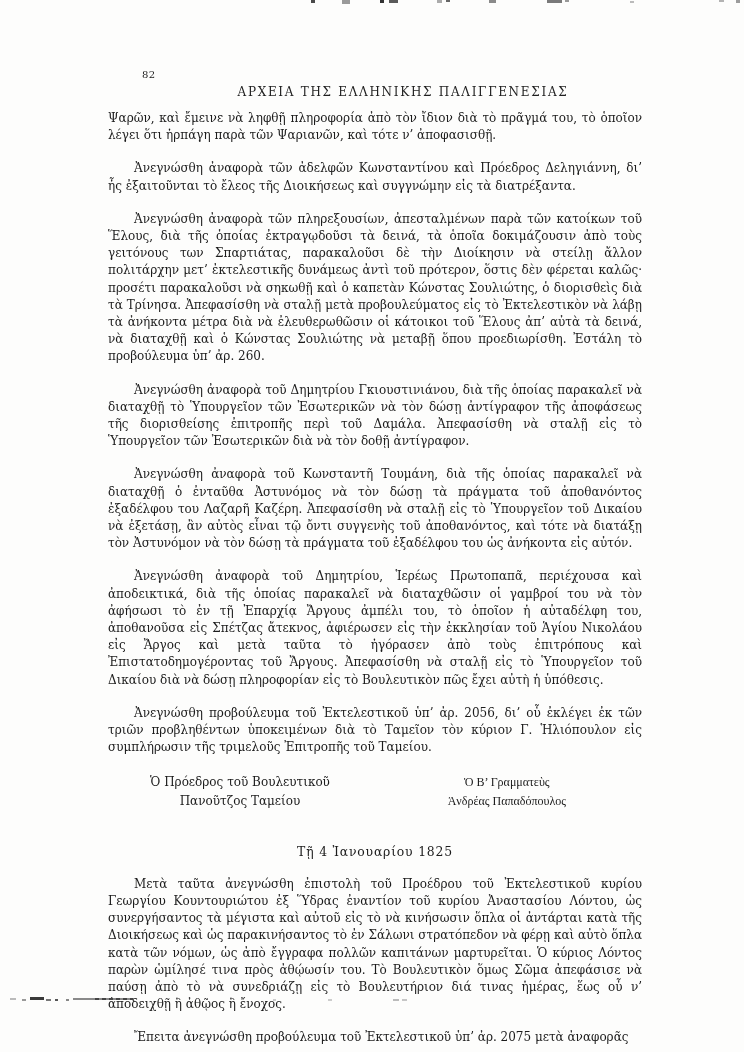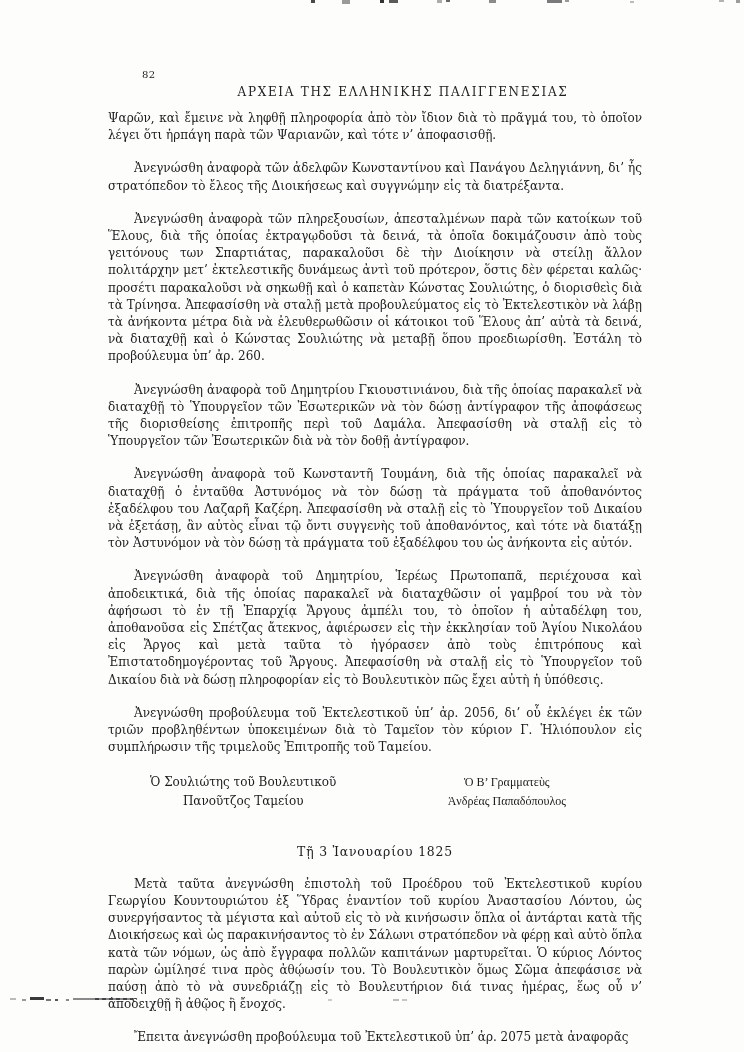--- a/index.html
+++ b/index.html
@@ -67,39 +67,39 @@
   <div class="speck" style="left:719px;top:0;width:5px;height:2px;background:#b3b3b3;"></div>
   <div class="speck" style="left:736px;top:0;width:4px;height:3px;background:#9c9c9c;"></div>
 
   <div class="running-header">
     <span class="page-number">82</span>
     <div class="header-title">ΑΡΧΕΙΑ ΤΗΣ ΕΛΛΗΝΙΚΗΣ ΠΑΛΙΓΓΕΝΕΣΙΑΣ</div>
   </div>
 
   <div class="content">
     <p class="continuation">Ψαρῶν, καὶ ἔμεινε νὰ ληφθῇ πληροφορία ἀπὸ τὸν ἴδιον διὰ τὸ πρᾶγμά του, τὸ ὁποῖον λέγει ὅτι ἡρπάγη παρὰ τῶν Ψαριανῶν, καὶ τότε ν’ ἀποφασισθῇ.</p>
-    <p>Ἀνεγνώσθη ἀναφορὰ τῶν ἀδελφῶν Κωνσταντίνου καὶ Πανάγου Δεληγιάννη, δι’ ἧς στρατόπεδον τὸ ἔλεος τῆς Διοικήσεως καὶ συγγνώμην εἰς τὰ διατρέξαντα.</p>
+    <p>Ἀνεγνώσθη ἀναφορὰ τῶν ἀδελφῶν Κωνσταντίνου καὶ Πρόεδρος Δεληγιάννη, δι’ ἧς ἐξαιτοῦνται τὸ ἔλεος τῆς Διοικήσεως καὶ συγγνώμην εἰς τὰ διατρέξαντα.</p>
     <p>Ἀνεγνώσθη ἀναφορὰ τῶν πληρεξουσίων, ἀπεσταλμένων παρὰ τῶν κατοίκων τοῦ Ἕλους, διὰ τῆς ὁποίας ἐκτραγῳδοῦσι τὰ δεινά, τὰ ὁποῖα δοκιμάζουσιν ἀπὸ τοὺς γειτόνους των Σπαρτιάτας, παρακαλοῦσι δὲ τὴν Διοίκησιν νὰ στείλῃ ἄλλον πολιτάρχην μετ’ ἐκτελεστικῆς δυνάμεως ἀντὶ τοῦ πρότερον, ὅστις δὲν φέρεται καλῶς· προσέτι παρακαλοῦσι νὰ σηκωθῇ καὶ ὁ καπετὰν Κώνστας Σουλιώτης, ὁ διορισθεὶς διὰ τὰ Τρίνησα. Ἀπεφασίσθη νὰ σταλῇ μετὰ προβουλεύματος εἰς τὸ Ἐκτελεστικὸν νὰ λάβῃ τὰ ἀνήκοντα μέτρα διὰ νὰ ἐλευθερωθῶσιν οἱ κάτοικοι τοῦ Ἕλους ἀπ’ αὐτὰ τὰ δεινά, νὰ διαταχθῇ καὶ ὁ Κώνστας Σουλιώτης νὰ μεταβῇ ὅπου προεδιωρίσθη. Ἐστάλη τὸ προβούλευμα ὑπ’ ἀρ. 260.</p>
     <p>Ἀνεγνώσθη ἀναφορὰ τοῦ Δημητρίου Γκιουστινιάνου, διὰ τῆς ὁποίας παρακαλεῖ νὰ διαταχθῇ τὸ Ὑπουργεῖον τῶν Ἐσωτερικῶν νὰ τὸν δώσῃ ἀντίγραφον τῆς ἀποφάσεως τῆς διορισθείσης ἐπιτροπῆς περὶ τοῦ Δαμάλα. Ἀπεφασίσθη νὰ σταλῇ εἰς τὸ Ὑπουργεῖον τῶν Ἐσωτερικῶν διὰ νὰ τὸν δοθῇ ἀντίγραφον.</p>
     <p>Ἀνεγνώσθη ἀναφορὰ τοῦ Κωνσταντῆ Τουμάνη, διὰ τῆς ὁποίας παρακαλεῖ νὰ διαταχθῇ ὁ ἐνταῦθα Ἀστυνόμος νὰ τὸν δώσῃ τὰ πράγματα τοῦ ἀποθανόντος ἐξαδέλφου του Λαζαρῆ Καζέρη. Ἀπεφασίσθη νὰ σταλῇ εἰς τὸ Ὑπουργεῖον τοῦ Δικαίου νὰ ἐξετάσῃ, ἂν αὐτὸς εἶναι τῷ ὄντι συγγενὴς τοῦ ἀποθανόντος, καὶ τότε νὰ διατάξῃ τὸν Ἀστυνόμον νὰ τὸν δώσῃ τὰ πράγματα τοῦ ἐξαδέλφου του ὡς ἀνήκοντα εἰς αὐτόν.</p>
     <p>Ἀνεγνώσθη ἀναφορὰ τοῦ Δημητρίου, Ἱερέως Πρωτοπαπᾶ, περιέχουσα καὶ ἀποδεικτικά, διὰ τῆς ὁποίας παρακαλεῖ νὰ διαταχθῶσιν οἱ γαμβροί του νὰ τὸν ἀφήσωσι τὸ ἐν τῇ Ἐπαρχίᾳ Ἄργους ἀμπέλι του, τὸ ὁποῖον ἡ αὐταδέλφη του, ἀποθανοῦσα εἰς Σπέτζας ἄτεκνος, ἀφιέρωσεν εἰς τὴν ἐκκλησίαν τοῦ Ἁγίου Νικολάου εἰς Ἄργος καὶ μετὰ ταῦτα τὸ ἠγόρασεν ἀπὸ τοὺς ἐπιτρόπους καὶ Ἐπιστατοδημογέροντας τοῦ Ἄργους. Ἀπεφασίσθη νὰ σταλῇ εἰς τὸ Ὑπουργεῖον τοῦ Δικαίου διὰ νὰ δώσῃ πληροφορίαν εἰς τὸ Βουλευτικὸν πῶς ἔχει αὐτὴ ἡ ὑπόθεσις.</p>
     <p>Ἀνεγνώσθη προβούλευμα τοῦ Ἐκτελεστικοῦ ὑπ’ ἀρ. 2056, δι’ οὗ ἐκλέγει ἐκ τῶν τριῶν προβληθέντων ὑποκειμένων διὰ τὸ Ταμεῖον τὸν κύριον Γ. Ἡλιόπουλον εἰς συμπλήρωσιν τῆς τριμελοῦς Ἐπιτροπῆς τοῦ Ταμείου.</p>
 
     <div class="signatures">
       <div class="sig-col sig-left">
-        <span class="sig-role">Ὁ Σουλιώτης τοῦ Βουλευτικοῦ</span>
+        <span class="sig-role">Ὁ Πρόεδρος τοῦ Βουλευτικοῦ</span>
         <span class="sig-name">Πανοῦτζος Ταμείου</span>
       </div>
       <div class="sig-col sig-right">
         <span class="sig-role">Ὁ Β’ Γραμματεὺς</span>
         <span class="sig-name">Ἀνδρέας Παπαδόπουλος</span>
       </div>
     </div>
 
-    <div class="date-heading">Τῇ 3 Ἰανουαρίου 1825</div>
+    <div class="date-heading">Τῇ 4 Ἰανουαρίου 1825</div>
 
     <p>Μετὰ ταῦτα ἀνεγνώσθη ἐπιστολὴ τοῦ Προέδρου τοῦ Ἐκτελεστικοῦ κυρίου Γεωργίου Κουντουριώτου ἐξ Ὕδρας ἐναντίον τοῦ κυρίου Ἀναστασίου Λόντου, ὡς συνεργήσαντος τὰ μέγιστα καὶ αὐτοῦ εἰς τὸ νὰ κινήσωσιν ὅπλα οἱ ἀντάρται κατὰ τῆς Διοικήσεως καὶ ὡς παρακινήσαντος τὸ ἐν Σάλωνι στρατόπεδον νὰ φέρῃ καὶ αὐτὸ ὅπλα κατὰ τῶν νόμων, ὡς ἀπὸ ἔγγραφα πολλῶν καπιτάνων μαρτυρεῖται. Ὁ κύριος Λόντος παρὼν ὡμίλησέ τινα πρὸς ἀθῴωσίν του. Τὸ Βουλευτικὸν ὅμως Σῶμα ἀπεφάσισε νὰ παύσῃ ἀπὸ τὸ νὰ συνεδριάζῃ εἰς τὸ Βουλευτήριον διά τινας ἡμέρας, ἕως οὗ ν’ ἀποδειχθῇ ἢ ἀθῷος ἢ ἔνοχος.</p>
     <p>Ἔπειτα ἀνεγνώσθη προβούλευμα τοῦ Ἐκτελεστικοῦ ὑπ’ ἀρ. 2075 μετὰ ἀναφορᾶς</p>
   </div>
 
   <div class="speck" style="left:10px;top:998px;width:6px;height:2px;background:#bbb;"></div>
   <div class="speck" style="left:22px;top:999px;width:4px;height:2px;background:#999;"></div>
   <div class="speck" style="left:30px;top:997px;width:14px;height:3px;background:#3a3a3a;"></div>
   <div class="speck" style="left:46px;top:999px;width:5px;height:2px;background:#777;"></div>
   <div class="speck" style="left:55px;top:999px;width:3px;height:2px;background:#555;"></div>

